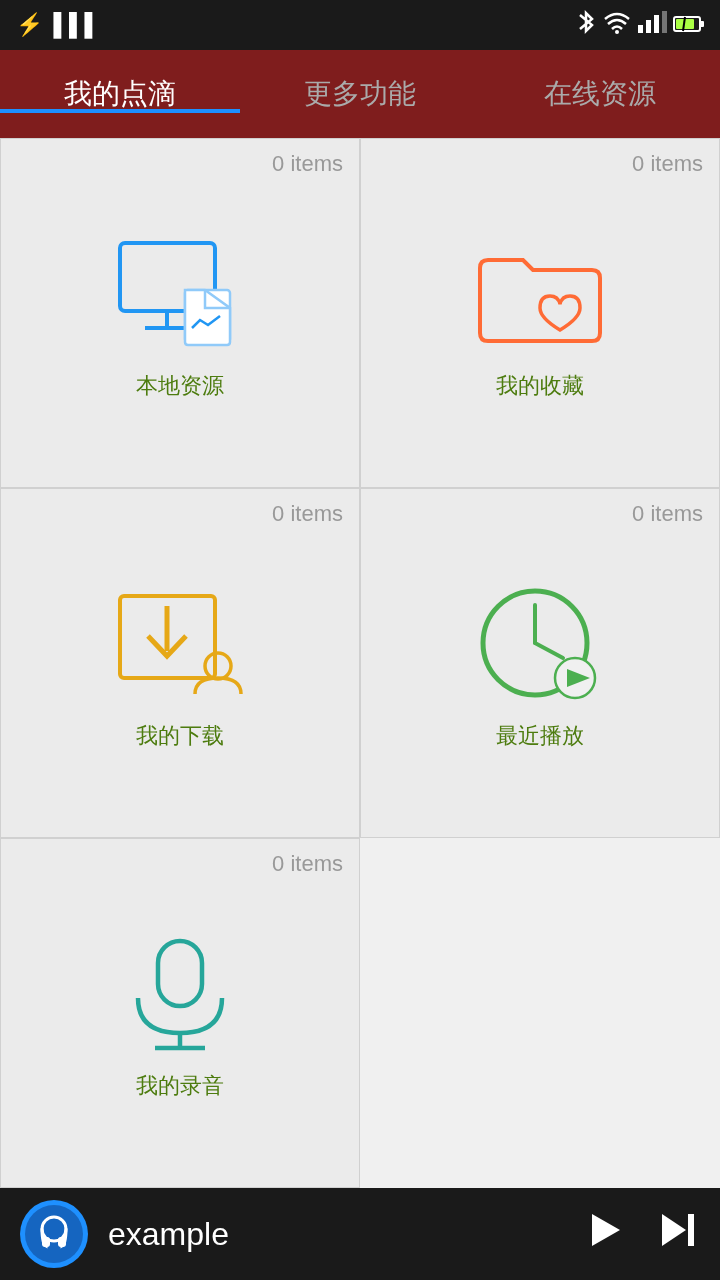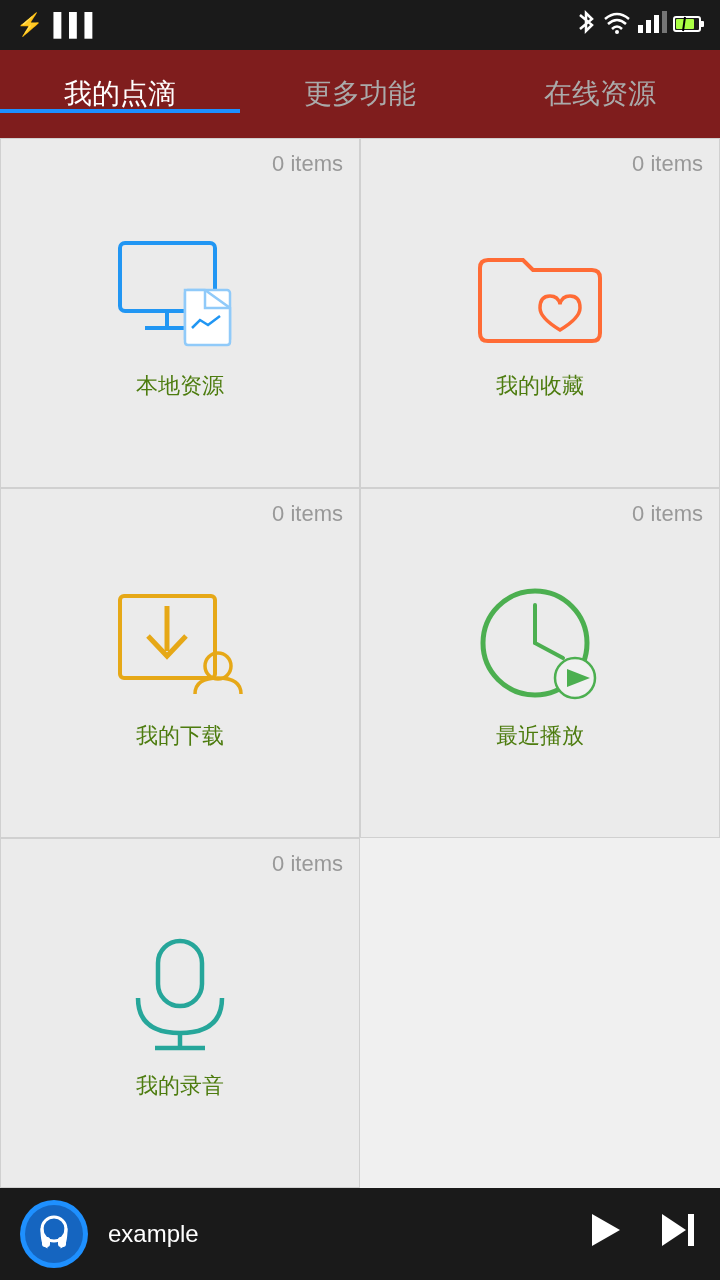--- a/index.html
+++ b/index.html
@@ -125,21 +125,21 @@
       background: #1e90ff;
       overflow: hidden;
       display: flex;
       align-items: center;
       justify-content: center;
       flex-shrink: 0;
     }
     .player-title {
       flex: 1;
       color: white;
-      font-size: 24px;
+      font-size: 32px;
     }
     .player-controls {
       display: flex;
       align-items: center;
       gap: 30px;
     }
     .player-btn {
       color: white;
       font-size: 36px;
       cursor: pointer;

